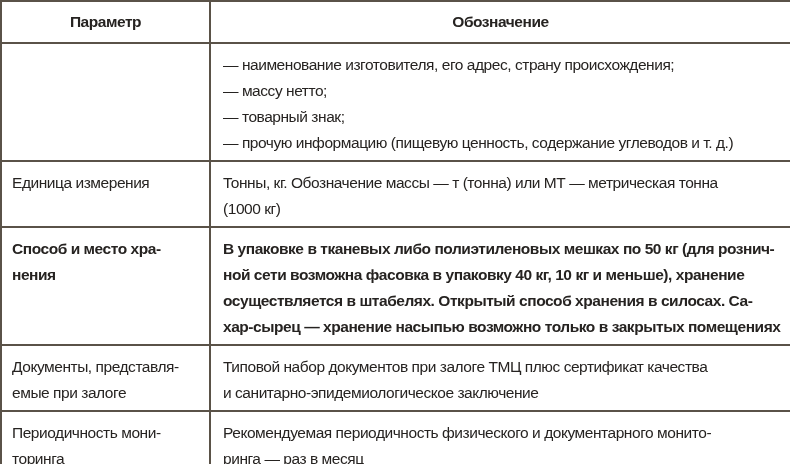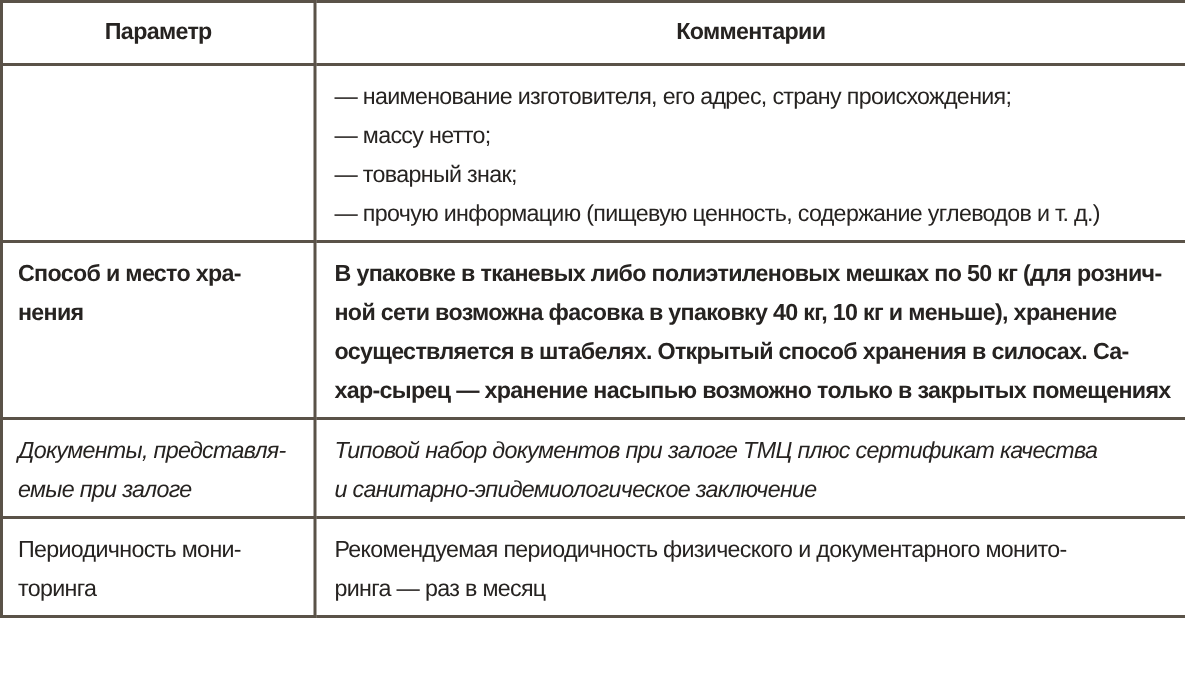--- a/index.html
+++ b/index.html
@@ -41,44 +41,49 @@
     padding: 8px 6px 4px 10px;
     text-align: left;
   }
   .doc-table td.comment-cell {
     padding: 8px 4px 4px 12px;
     text-align: left;
   }
   tr.row-0 { height: 110px; }
   tr.row-1 { height: 60px;  }
   tr.row-2 { height: 111px; font-weight: bold; }
-  tr.row-3 { height: 58px; font-style: italic;  }
+  tr.row-3 { height: 58px;  }
   tr.row-4 { height: 60px;  }
 </style>
 </head>
 <body>
 
 <table class="doc-table">
   <colgroup>
     <col class="col-param">
     <col class="col-comment">
   </colgroup>
   <thead>
     <tr>
       <th>Параметр</th>
-      <th>Комментарии</th>
+      <th>Обозначение</th>
     </tr>
   </thead>
   <tbody>
     <tr class="row-0">
       <td class="param-cell"></td>
       <td class="comment-cell">— наименование изготовителя, его адрес, страну происхождения;
 — массу нетто;
 — товарный знак;
 — прочую информацию (пищевую ценность, содержание углеводов и т. д.)</td>
+    </tr>
+    <tr class="row-1">
+      <td class="param-cell">Единица измерения</td>
+      <td class="comment-cell">Тонны, кг. Обозначение массы — т (тонна) или МТ — метрическая тонна
+(1000 кг)</td>
     </tr>
     <tr class="row-2">
       <td class="param-cell">Способ и место хра-
 нения</td>
       <td class="comment-cell">В упаковке в тканевых либо полиэтиленовых мешках по 50 кг (для рознич-
 ной сети возможна фасовка в упаковку 40 кг, 10 кг и меньше), хранение
 осуществляется в штабелях. Открытый способ хранения в силосах. Са-
 хар-сырец — хранение насыпью возможно только в закрытых помещениях</td>
     </tr>
     <tr class="row-3">

